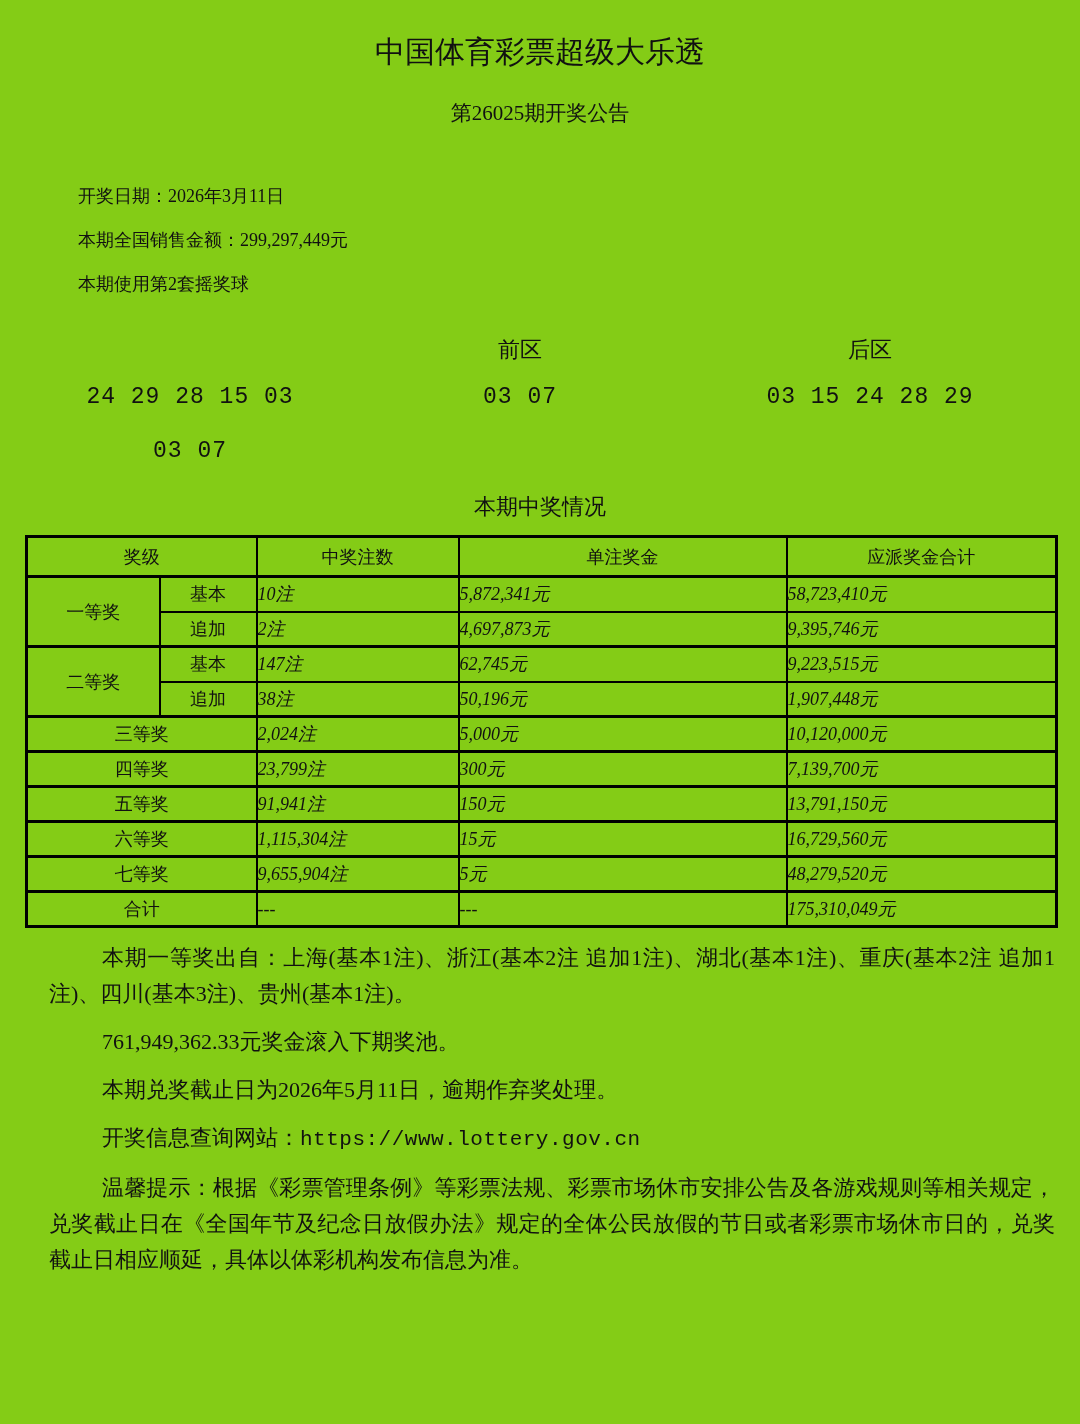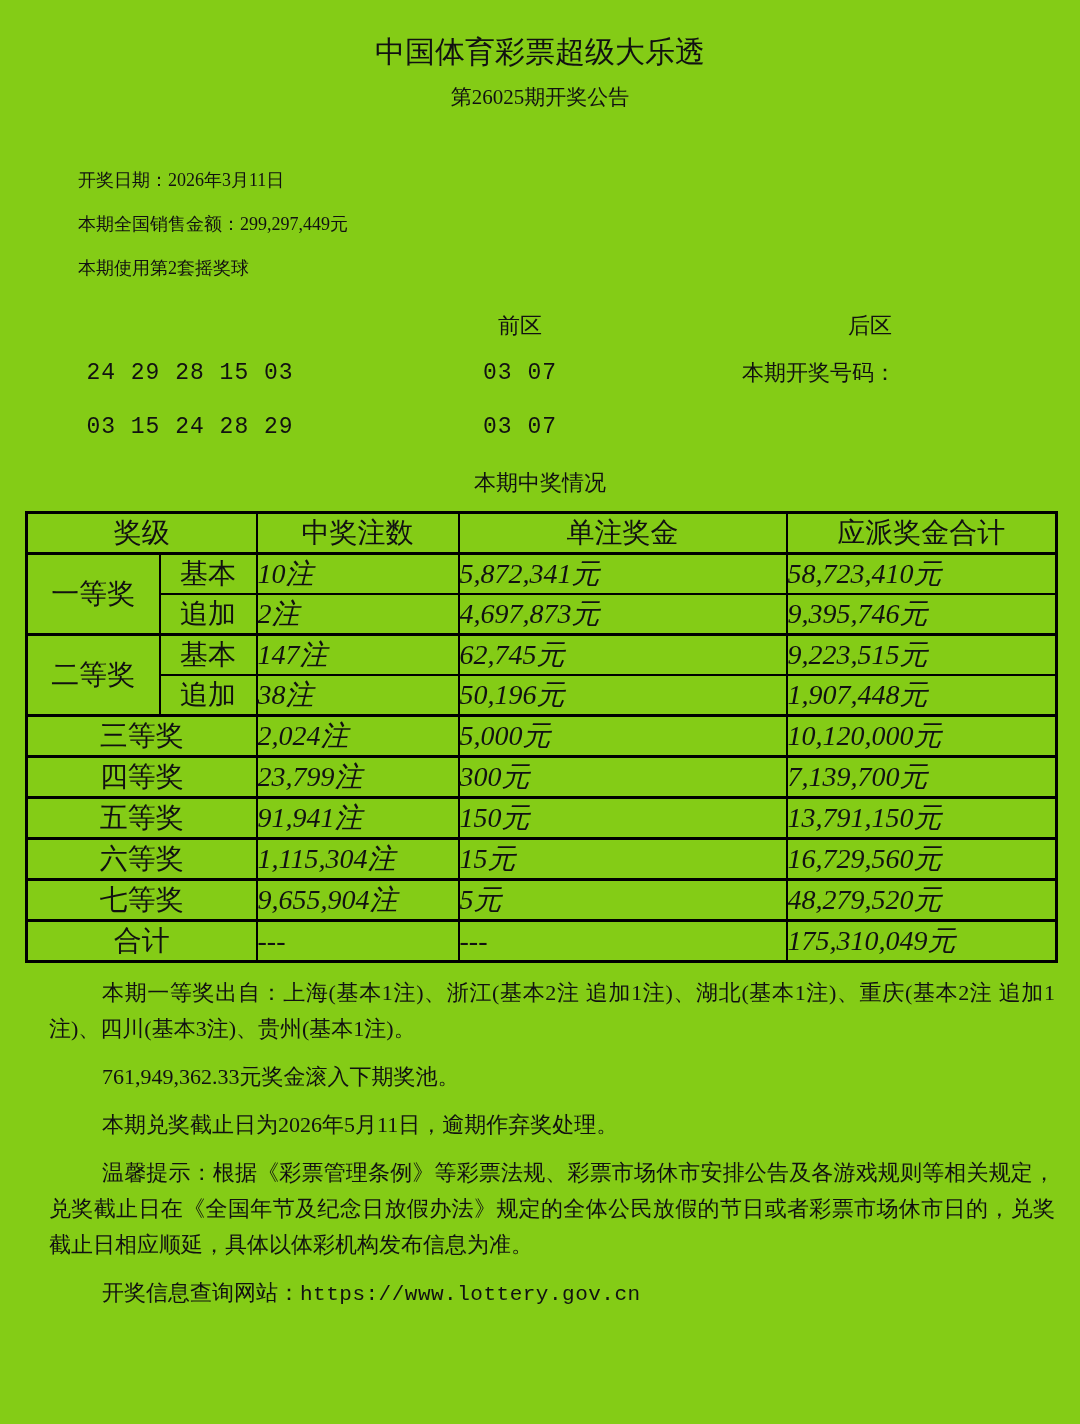--- a/index.html
+++ b/index.html
@@ -19,32 +19,32 @@
     text-align: center;
     font-size: 30px;
     font-weight: normal;
     line-height: 44px;
   }
   .subtitle {
     text-align: center;
     font-size: 21px;
     font-weight: normal;
     line-height: 30px;
-    margin-top: 8px;
+    margin-top: 24px;
   }
   .info-block { margin-top: 46px; }
   .info-block p {
     font-size: 18px;
     line-height: 44px;
     padding-left: 53px;
   }
   .zones {
     display: grid;
     grid-template-columns: 330px 330px 1fr;
-    margin-top: 16px;
+    margin-top: 24px;
   }
   .zones .cell {
     display: flex;
     align-items: center;
     font-size: 22px;
   }
   .zones .hdr { height: 40px; justify-content: center; }
   .zones .row-label { height: 54px; padding-left: 57px; }
   .zones .nums {
     height: 54px;
@@ -66,21 +66,21 @@
     border: 3px solid #000;
     table-layout: fixed;
   }
   table.prize col.c1 { width: 133px; }
   table.prize col.c2 { width: 97px; }
   table.prize col.c3 { width: 202px; }
   table.prize col.c4 { width: 328px; }
   table.prize col.c5 { width: 270px; }
   table.prize th, table.prize td {
     border: 2px solid #000;
-    font-size: 28px;
+    font-size: 18px;
     font-weight: normal;
     text-align: center;
     vertical-align: middle;
   }
   table.prize thead tr { height: 40px; }
   table.prize tbody tr { height: 35px; }
   table.prize thead th { border-bottom-width: 3px; }
   table.prize tr.group > td { border-top-width: 3px; }
   table.prize td.num {
     text-align: left;
@@ -117,21 +117,20 @@
   </div>
 
   <div class="zones">
     <div class="cell"></div>
     <div class="cell hdr">前区</div>
     <div class="cell hdr">后区</div>
 
     <div class="cell nums">24 29 28 15 03</div>
     <div class="cell nums">03 07</div>
 
-    <div class="cell row-label">本期开奖号码：</div>
     <div class="cell nums">03 15 24 28 29</div>
     <div class="cell nums">03 07</div>
   </div>
 
   <div class="table-title">本期中奖情况</div>
 
   <table class="prize">
     <colgroup>
       <col class="c1">
         <col class="c2">
@@ -210,17 +209,17 @@
         <td class="num">---</td>
         <td class="num">175,310,049元</td>
       </tr>
     </tbody>
   </table>
 
   <div class="notes">
     <p>本期一等奖出自：上海(基本1注)、浙江(基本2注 追加1注)、湖北(基本1注)、重庆(基本2注 追加1注)、四川(基本3注)、贵州(基本1注)。</p>
     <p>761,949,362.33元奖金滚入下期奖池。</p>
     <p>本期兑奖截止日为2026年5月11日，逾期作弃奖处理。</p>
+    <p><span>开奖信息查询网站：</span><span class="url">https://www.lottery.gov.cn</span></p>
     <p>温馨提示：根据《彩票管理条例》等彩票法规、彩票市场休市安排公告及各游戏规则等相关规定，兑奖截止日在《全国年节及纪念日放假办法》规定的全体公民放假的节日或者彩票市场休市日的，兑奖截止日相应顺延，具体以体彩机构发布信息为准。</p>
-    <p><span>开奖信息查询网站：</span><span class="url">https://www.lottery.gov.cn</span></p>
   </div>
 
 </div>
 
 </body></html>

